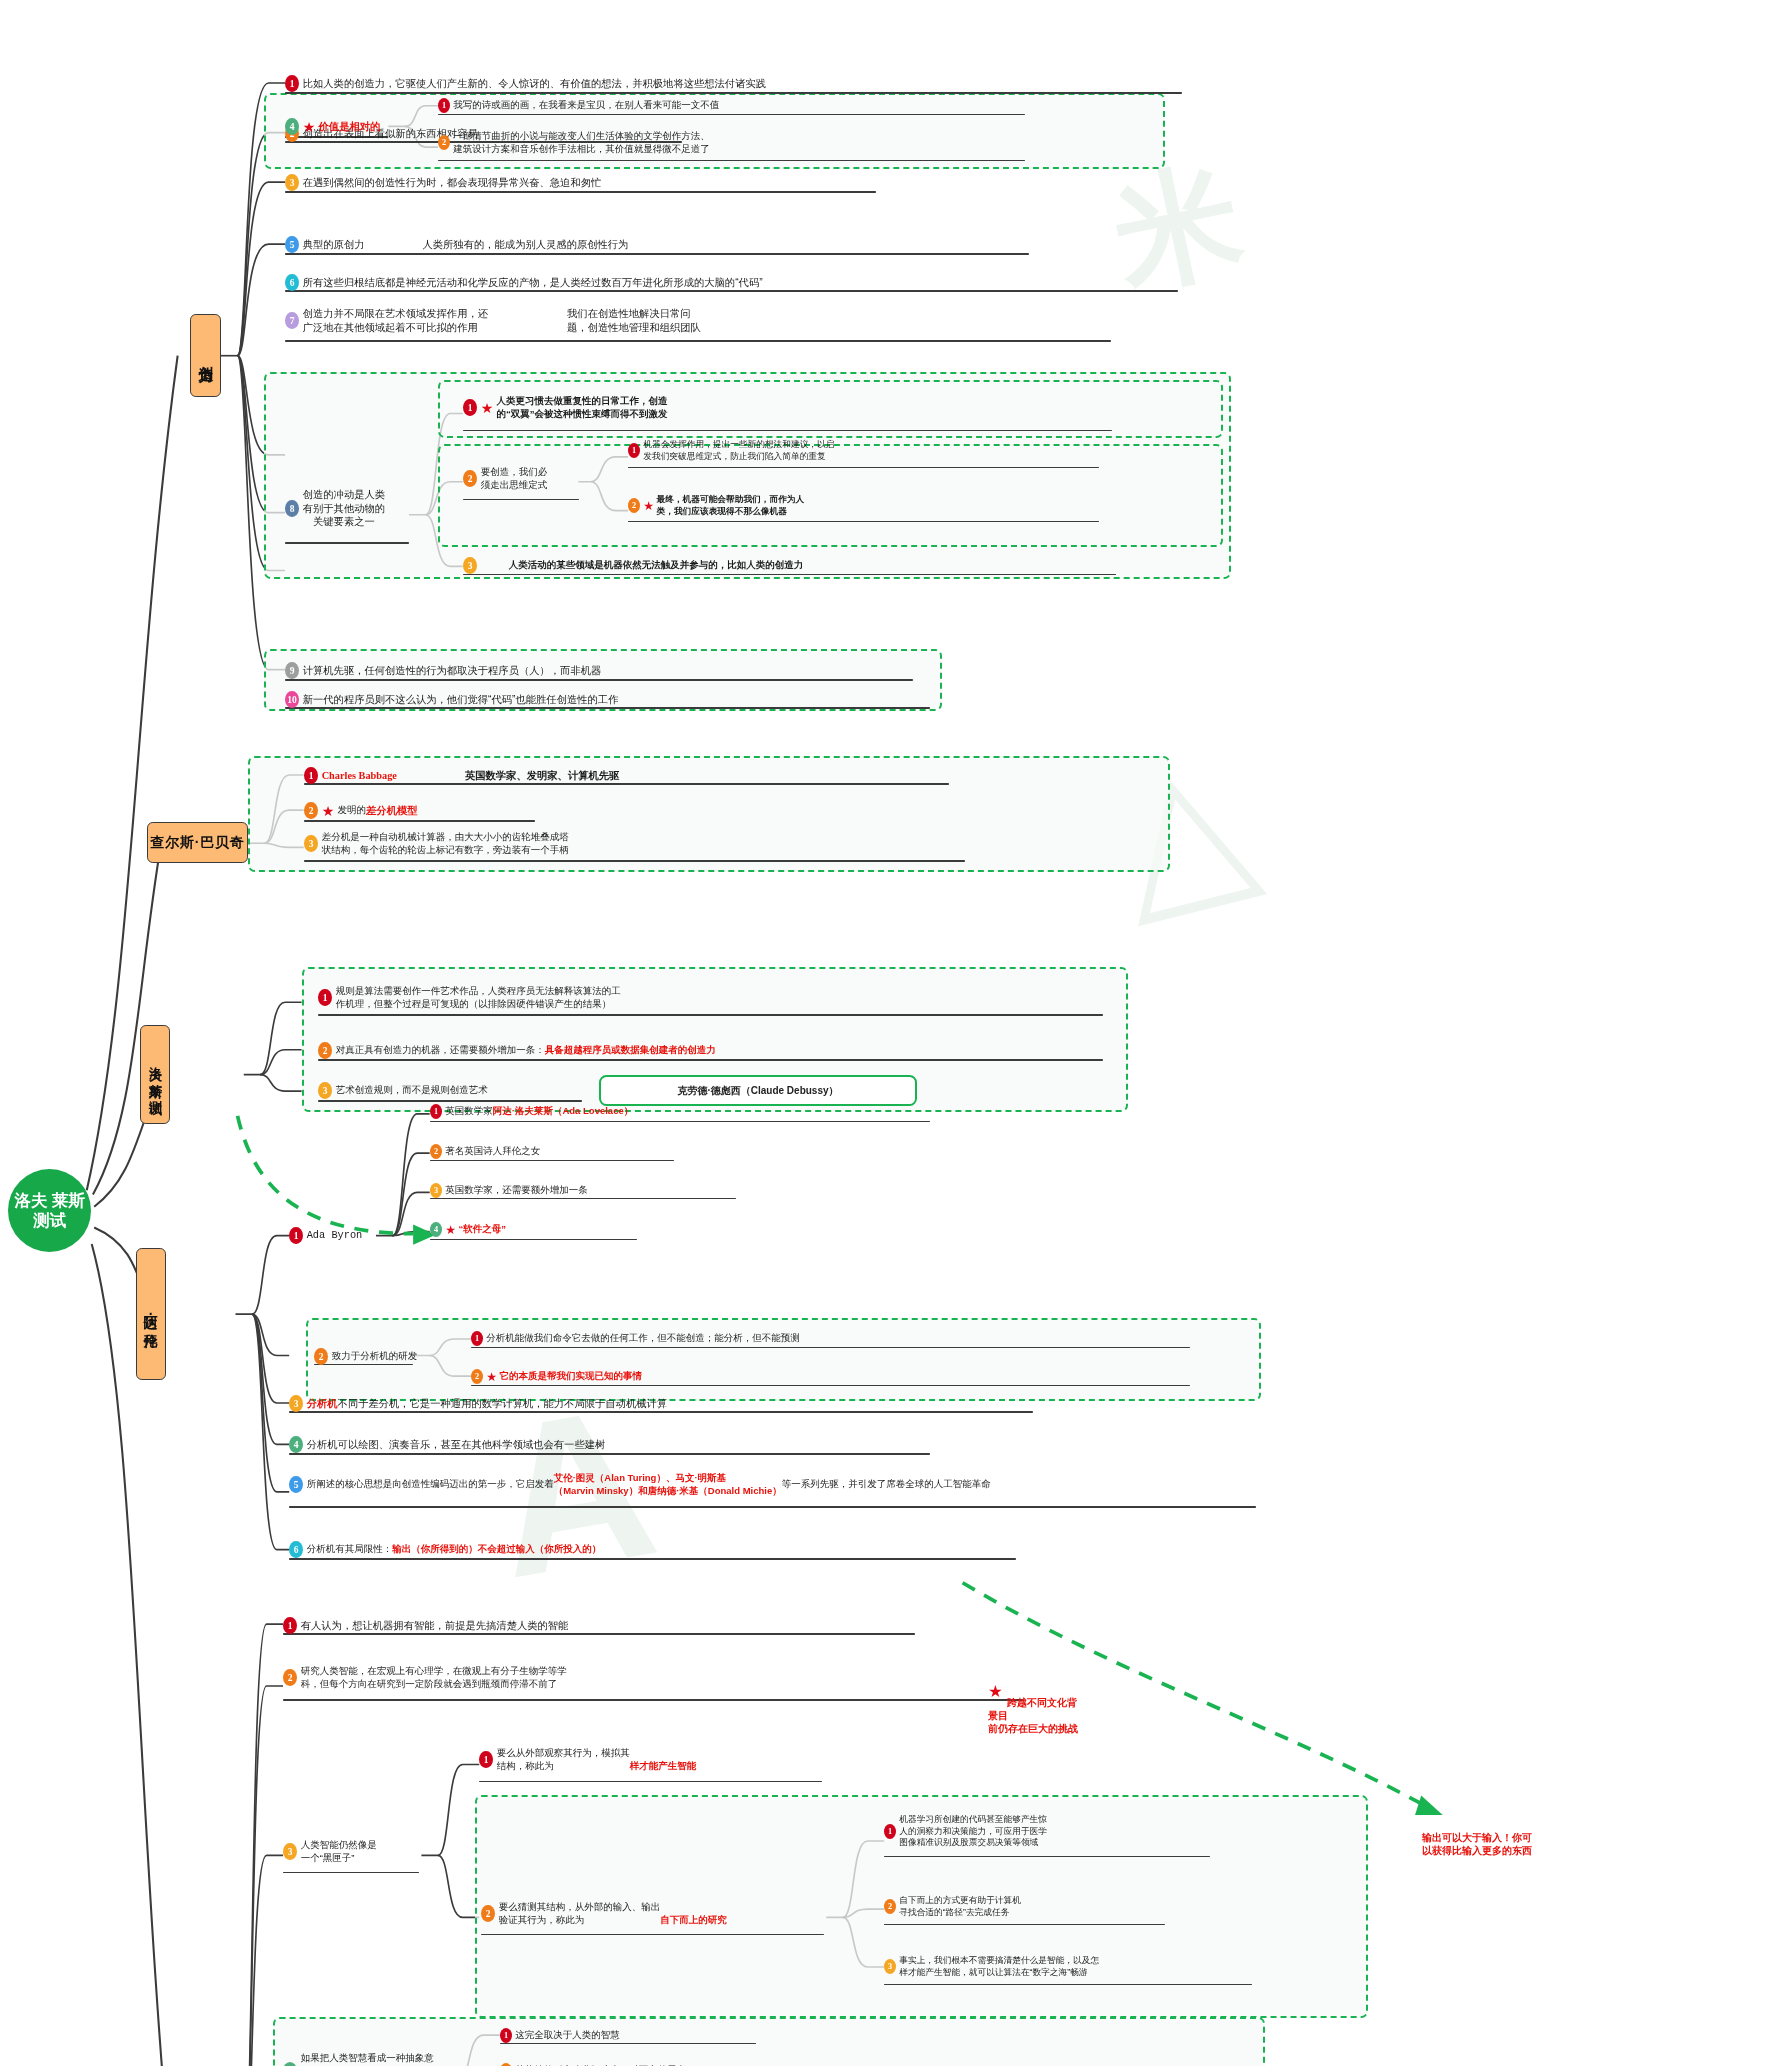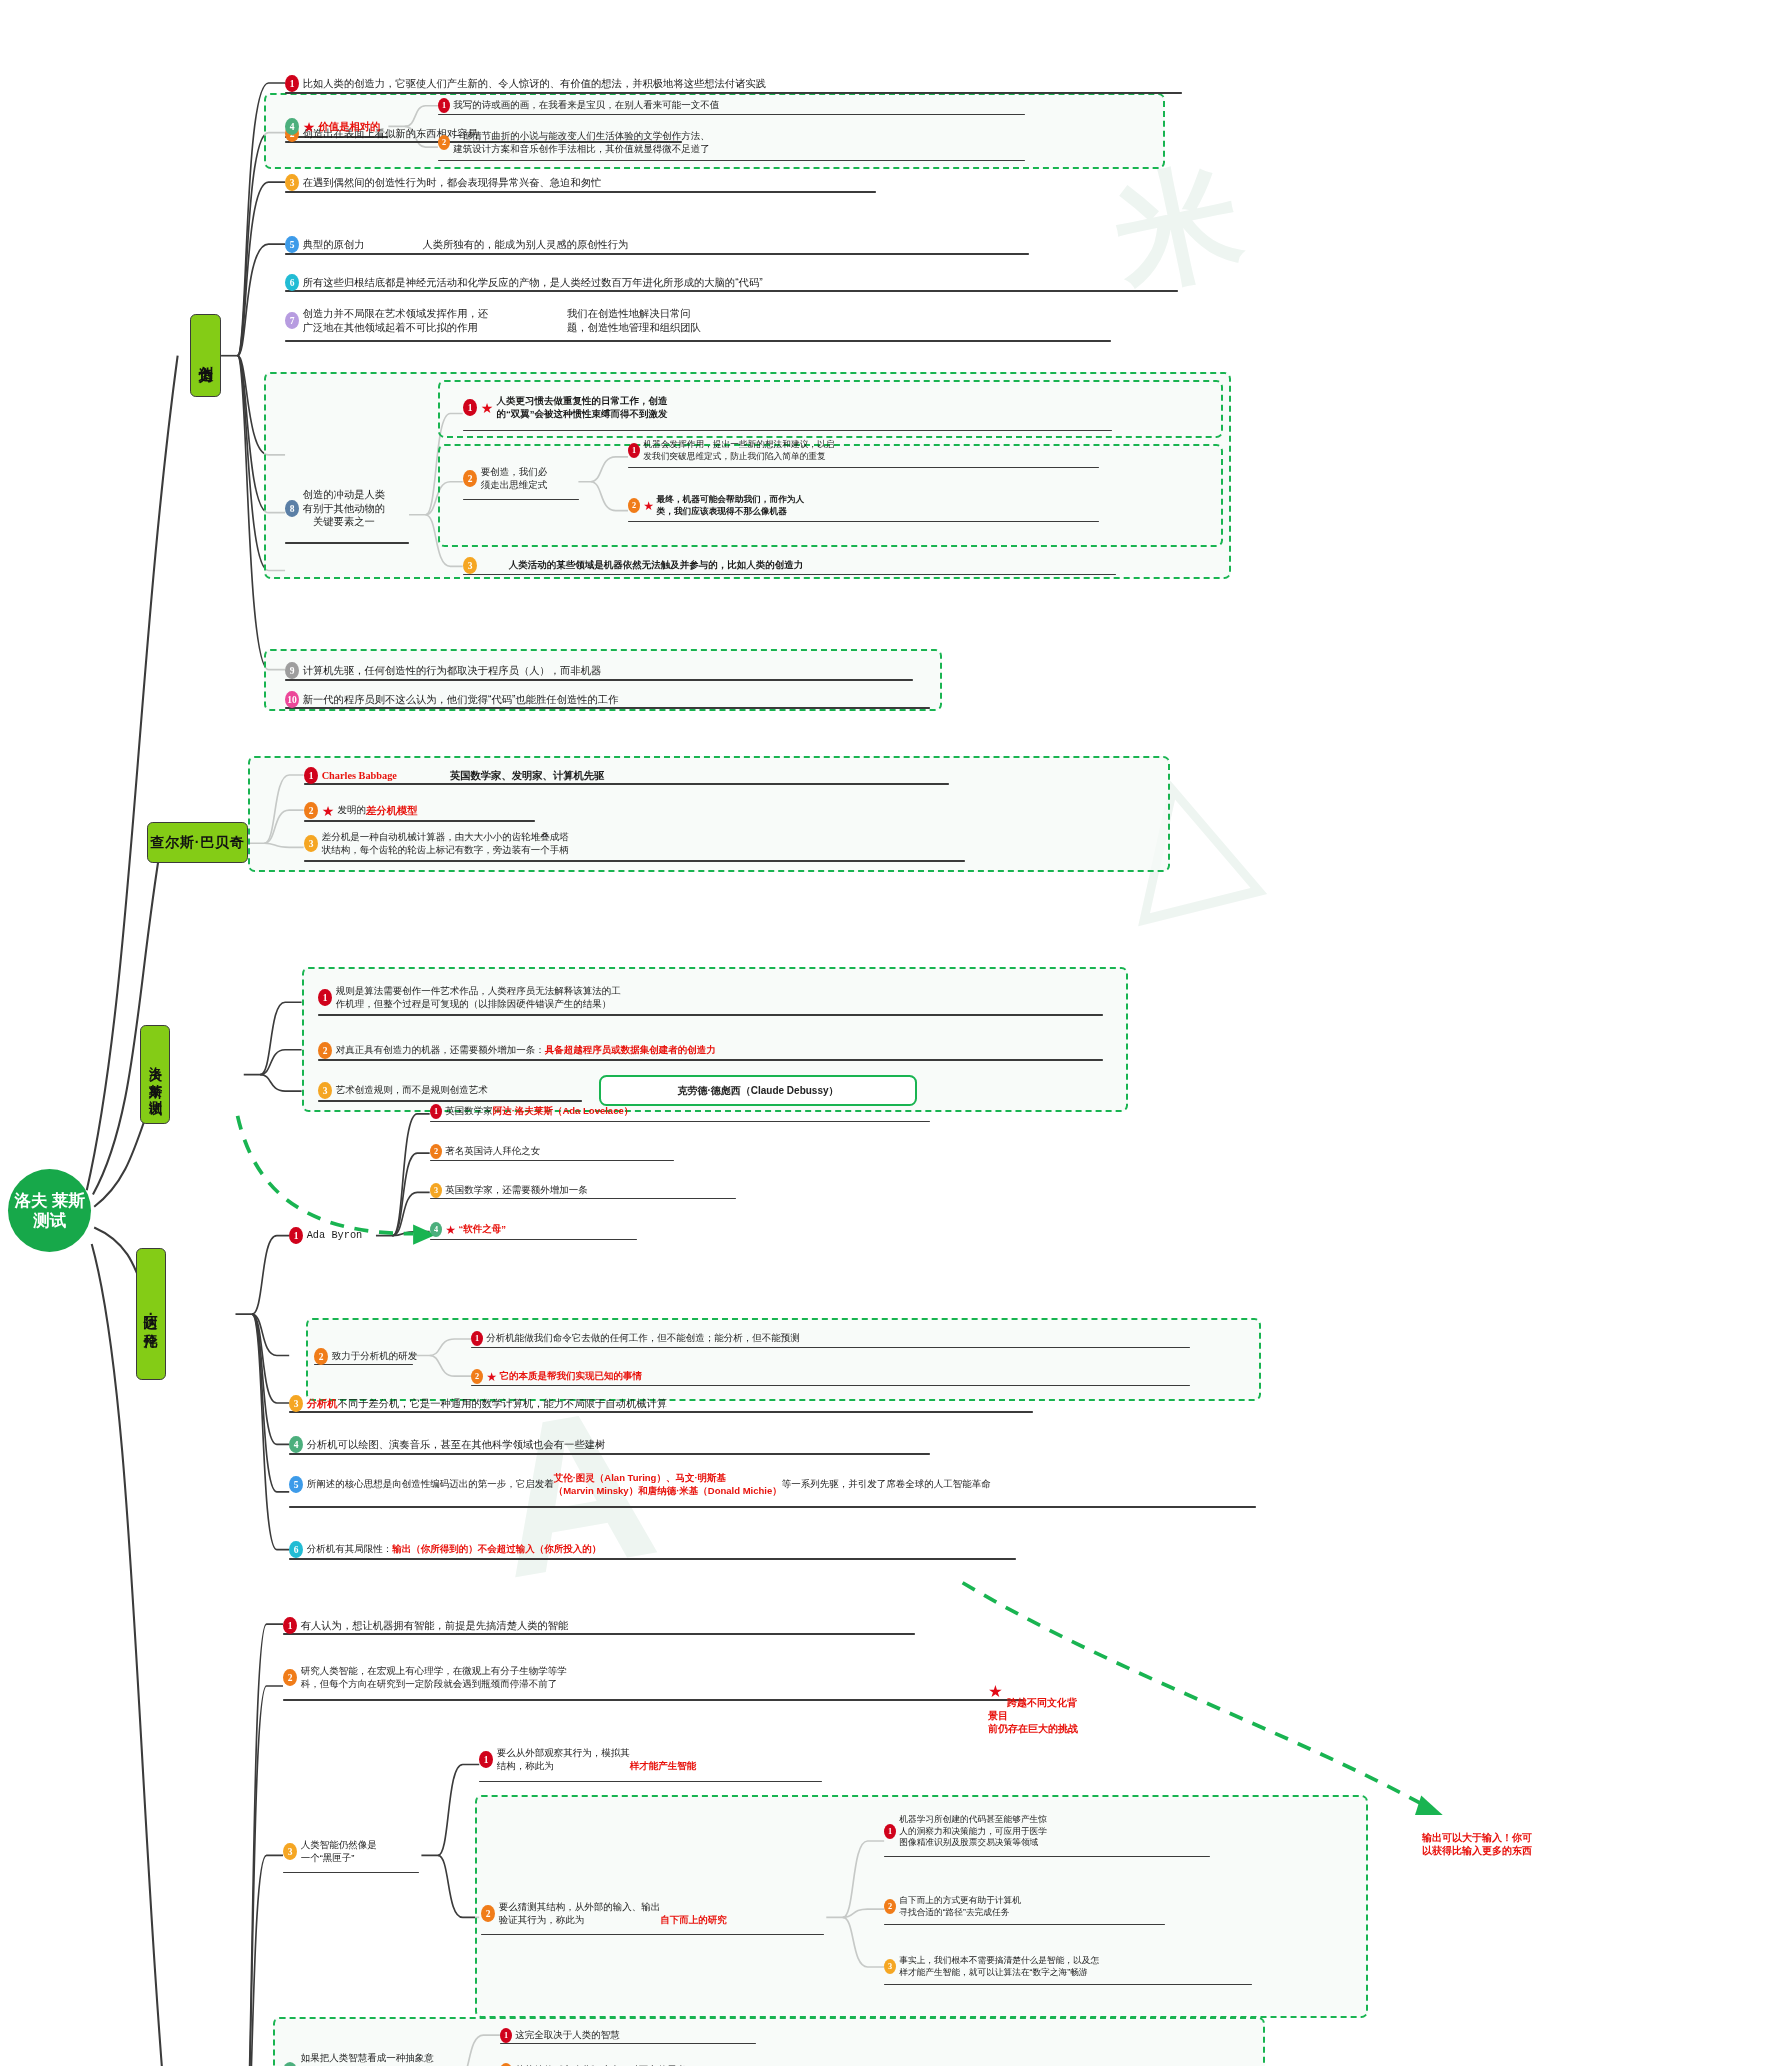--- a/index.html
+++ b/index.html
@@ -23,21 +23,21 @@
   .central {
     position:absolute; left:8.3px; top:1169px; width:83px; height:83px;
     border-radius:50%; background:#17a84a; color:#fff;
     display:flex; align-items:center; justify-content:center; text-align:center;
     font-size:16.5px; font-weight:bold; line-height:1.18; z-index:5;
     box-shadow:0 0 0 0.4px rgba(0,0,0,0.02);
   }
   
   .branch {
     position:absolute; border:1.2px solid #3b3b3b; border-radius:5.8px;
-    background:#84cc16; color:#111; font-weight:bold;
+    background:#fdba74; color:#111; font-weight:bold;
     display:flex; align-items:center; justify-content:center;
     text-align:center; z-index:4; letter-spacing:0.8px;
   }
   .branch.vert { writing-mode:vertical-rl; text-orientation:upright; }
 
   
   .row { position:absolute; display:flex; align-items:center; z-index:4; }
   .badge {
     flex:0 0 auto; width:14px; height:17.4px; border-radius:50%;
     color:#fff; font-weight:bold; font-size:9.5px;
@@ -317,21 +317,21 @@
   <div class="underline" style="left:285px; top:707px; width:645px;"></div>
 
   <div class="grp" style="left:248px; top:756px; width:922px; height:116px;"></div>
   <div class="branch" style="left:147px; top:822px; width:101px; height:41px; font-size:14px;">
     <span>查尔斯·巴贝奇</span>
   </div>
 
   <div class="row" style="left:304px; top:767px;">
     <span class="badge" style="background:#d0021b;">1</span>
     <span class="txt red" style="font-family:'Liberation Serif',serif;">Charles Babbage</span>
-    <span class="txt" style="margin-left:53px; font-weight:bold;">英国数学家、发明家、计算机先驱</span>
+    <span class="txt" style="margin-left:68px; font-weight:bold;">英国数学家、发明家、计算机先驱</span>
   </div>
   <div class="underline" style="left:304px; top:783px; width:645px;"></div>
 
   <div class="row" style="left:304px; top:802px;">
     <span class="badge" style="background:#f07c19;">2</span>
     <span class="star">★</span>
     <span class="txt" style="font-size:9.5px;">发明的</span>
     <span class="txt red">差分机模型</span>
   </div>
   <div class="underline" style="left:304px; top:820px; width:231px;"></div>

